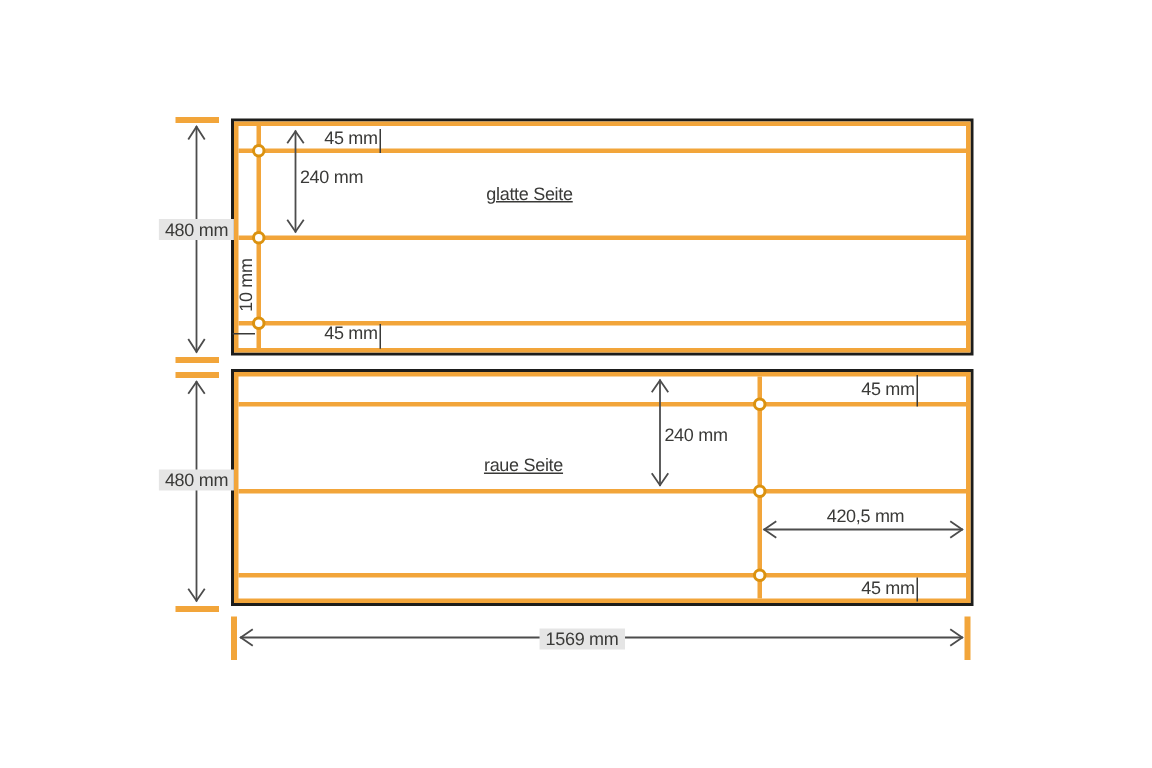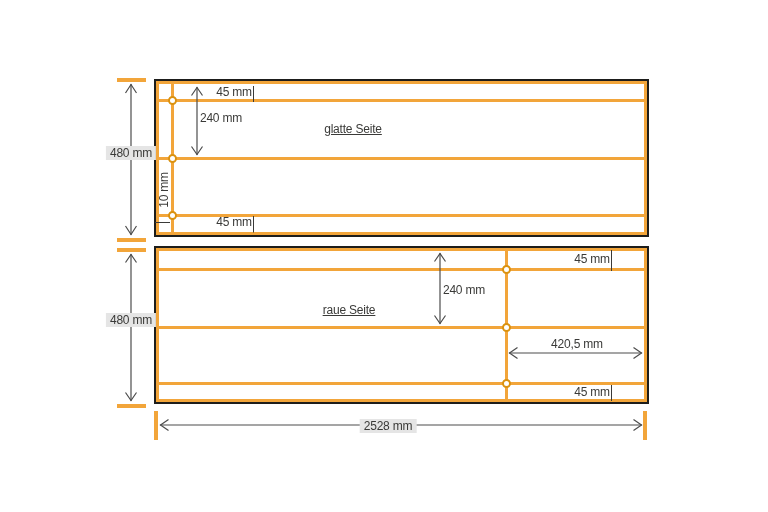--- a/index.html
+++ b/index.html
@@ -155,15 +155,15 @@
   <div class="lbl rot" style="left:164px; top:190px;">10 mm</div>
   <div class="lbl" style="left:234px; top:222px;">45 mm</div>
 
   <div class="lbl" style="left:592px; top:259px;">45 mm</div>
   <div class="lbl" style="left:464px; top:290px;">240 mm</div>
   <div class="lbl side" style="left:349px; top:310px;">raue Seite</div>
   <div class="lbl bg" style="left:131px; top:320px;">480 mm</div>
   <div class="lbl" style="left:577px; top:327px;margin-top:17px;">420,5 mm</div>
   <div class="lbl" style="left:592px; top:392px;">45 mm</div>
 
-  <div class="lbl bg" style="left:388px; top:426px;">2528 mm</div>
+  <div class="lbl bg" style="left:388px; top:426px;">1569 mm</div>
 
 </div>
 
 </body></html>

